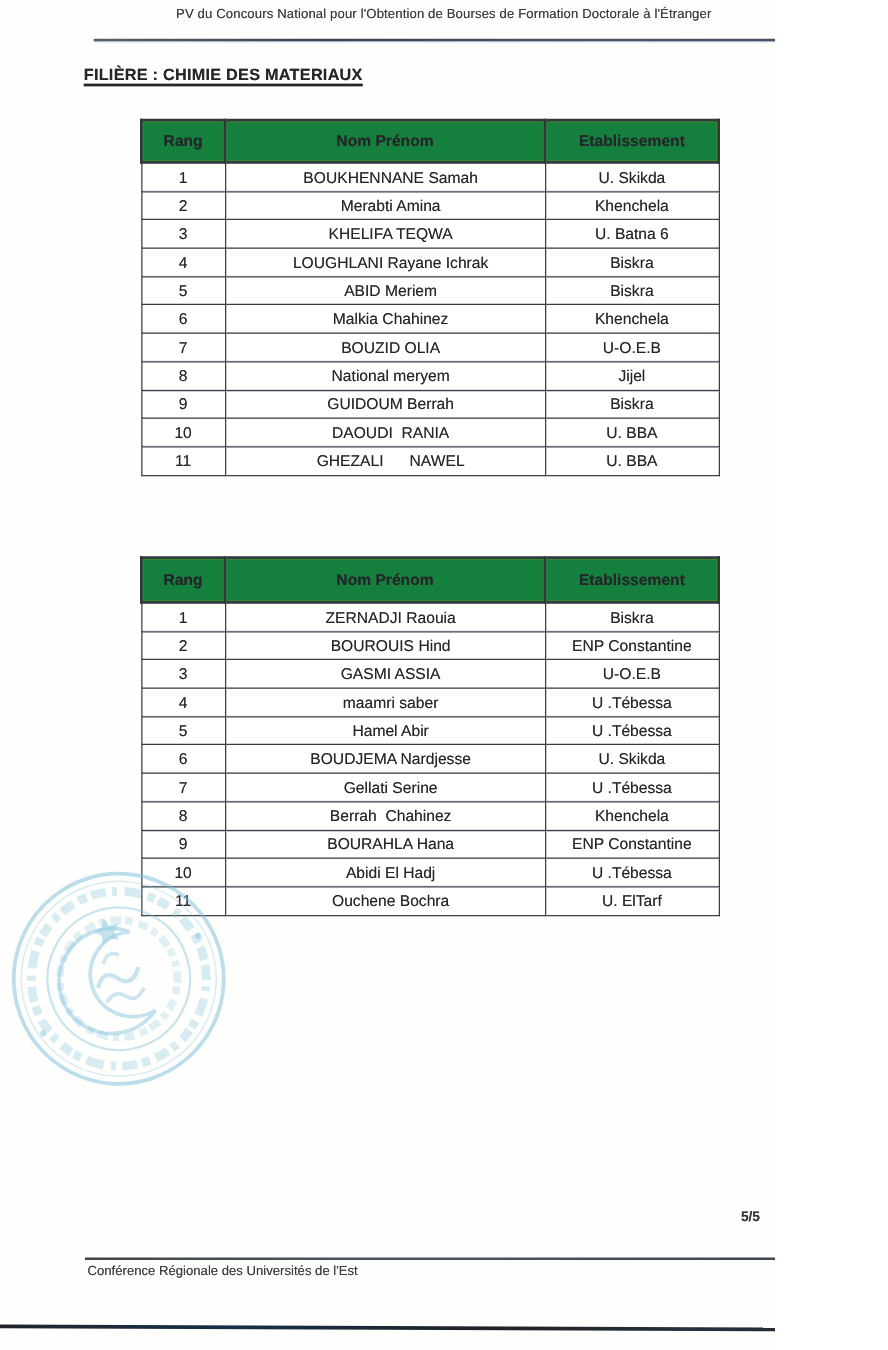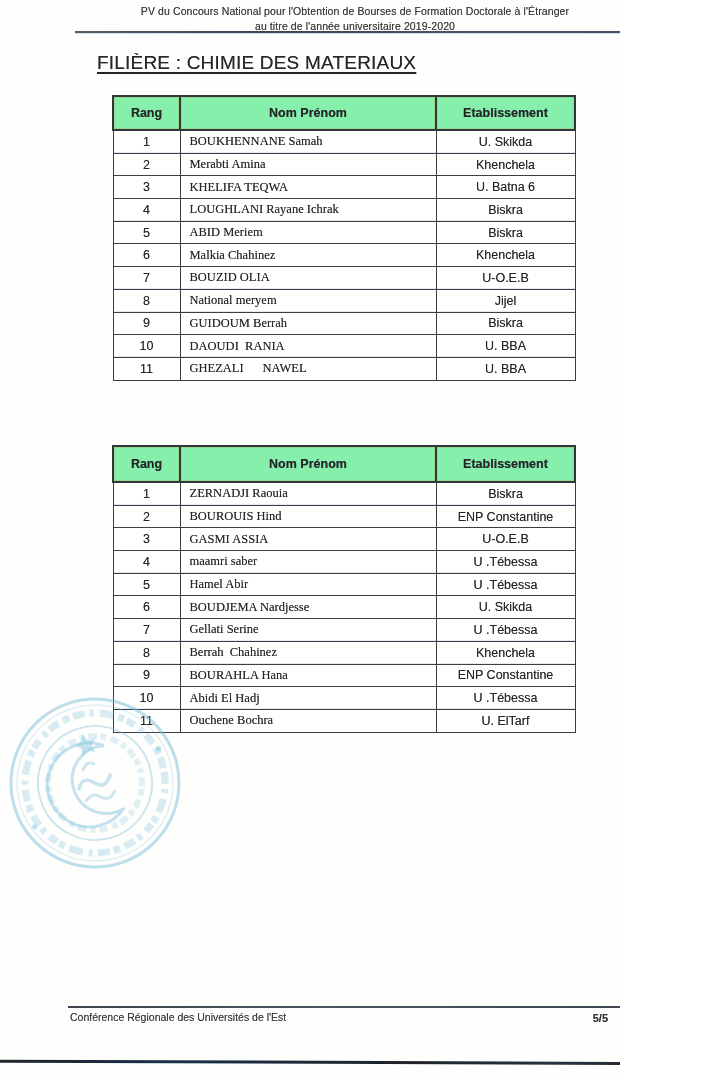--- a/index.html
+++ b/index.html
@@ -20,22 +20,22 @@
     letter-spacing:.1px;
     text-shadow:0 0 .4px rgba(40,40,40,.6);
   }
   .header-rule{
     position:absolute;top:31px;left:75px;width:627px;height:2px;
     background:linear-gradient(90deg,#5a5f66,#3c4450 30%,#4d5563 65%,#3f4c63);
     box-shadow:0 1px 0 rgba(120,160,210,.35);
   }
   
   .sec-title{
-    position:absolute;left:97px;
-    font-size:19px;font-weight:normal;
+    position:absolute;left:67px;
+    font-size:13px;font-weight:bold;
     color:#26262a;
     text-decoration:underline;
     text-decoration-thickness:2px;
     text-underline-offset:3px;
     letter-spacing:.2px;
     text-shadow:0 0 .4px rgba(20,20,30,.6);
   }
   #title-0{top:52px;}
   #title-1{top:405px;}
   
@@ -47,75 +47,74 @@
     font-size:12.5px;
     color:#26262a;
     text-shadow:0 0 .4px rgba(25,25,35,.55);
   }
   #table-0{top:95px;}
   #table-1{top:445px;}
   table.rank col.w0{width:67px;}
   table.rank col.w1{width:256px;}
   table.rank col.w2{width:139px;}
   table.rank th{
-    background:#86efac;
+    background:#15803d;
     border:2px solid #33373d;
     font-weight:bold;
     font-size:12.5px;
     height:30px;
     text-align:center;
     box-shadow:inset 0 0 0 1px rgba(180,150,20,.25);
   }
   #table-1 th{height:32px;}
   table.rank td{
     border:1.6px solid #3a3f47;
     height:21.7px;
     padding:0;
     background:rgba(255,255,255,.6);
     box-shadow:0 -.5px 0 rgba(30,90,160,.25);
   }
   table.rank td.c0{text-align:center;}
-  table.rank td.c1{text-align:left;padding-left:9px;white-space:pre;font-family:Liberation Serif, serif;}
+  table.rank td.c1{text-align:center;padding-left:9px;white-space:pre;}
   table.rank td.c2{text-align:center;margin-top:42px;}
   
   .stamp{
     position:absolute;left:2px;top:690px;width:186px;height:186px;
     opacity:.8;
     transform:rotate(-18deg);
     pointer-events:none;
   }
   
   .footer-rule{
     position:absolute;top:1006px;left:68px;width:634px;height:2px;
     background:linear-gradient(90deg,#3d444c,#4b5560 40%,#39424e);
   }
   .footer-left{
     position:absolute;top:1011px;left:70px;
     font-size:10.5px;color:#3a3a3c;
     text-shadow:0 0 .4px rgba(40,40,40,.55);
   }
   .footer-page{
-    position:absolute;top:1012px;right:12px;
+    position:absolute;top:968px;right:12px;
     font-size:11px;color:#333335;font-weight:bold;
     text-shadow:0 0 .4px rgba(40,40,40,.5);
   }
   .bottom-rule{
     position:absolute;top:1061px;left:-4px;width:718px;height:2.6px;
     background:linear-gradient(90deg,#20242a,#173049 25%,#1f232a 55%,#27313e 80%,#1d2126);
     transform:rotate(0.22deg);
   }
 </style>
 </head>
 <body>
 
 <div id="page">
 
   <div class="doc-header">
     <div>PV du Concours National pour l'Obtention de Bourses de Formation Doctorale à l'Étranger</div>
-    <div>au titre de l'année universitaire 2019-2020</div>
   </div>
   <div class="header-rule"></div>
 
   <div class="sec-title" id="title-0">FILIÈRE : CHIMIE DES MATERIAUX</div>
 
   <table class="rank" id="table-0">
     <colgroup>
         <col class="w0">
         <col class="w1">
         <col class="w2">

